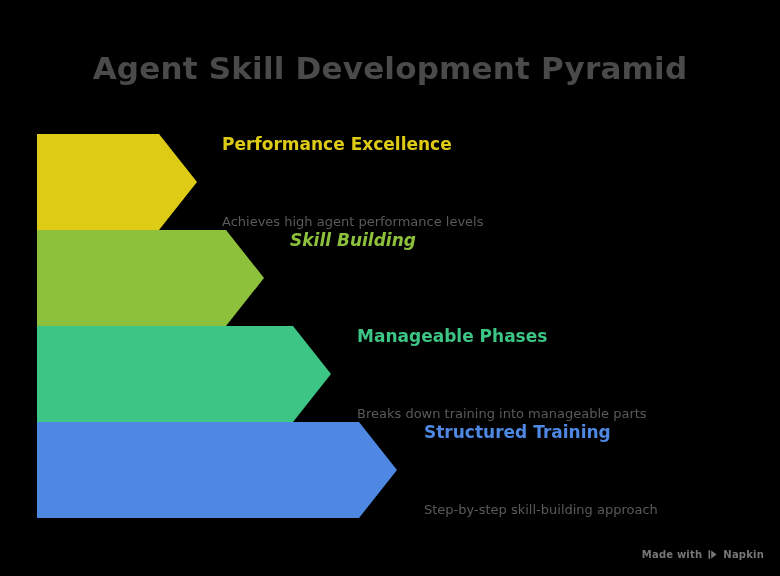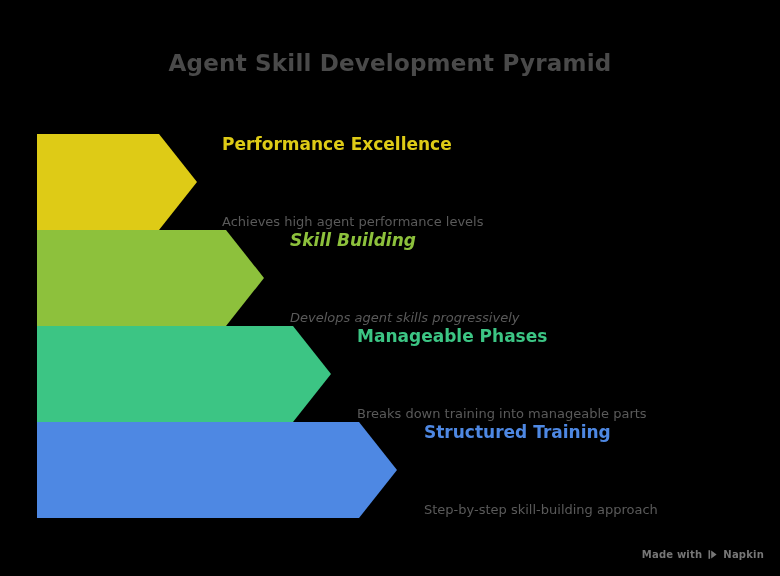--- a/index.html
+++ b/index.html
@@ -18,21 +18,21 @@
     position: relative;
     width: 780px;
     height: 576px;
   }
   .page-title {
     position: absolute;
     left: 0;
     top: 50px;
     width: 780px;
     text-align: center;
-    font-size: 23px;
+    font-size: 31px;
     font-weight: bold;
     color: #4a4a4a;
     letter-spacing: 0.2px;
   }
   .tier {
     position: absolute;
     left: 0;
     width: 780px;
     height: 96px;
   }
@@ -105,21 +105,20 @@
         </div>
       </div>
       <div class="tier" style="top: 230px; font-style: italic;">
         <div class="tier-shape">
           <svg width="227" height="96" viewBox="0 0 227 96">
             <polygon points="0,0 189,0 227,48 189,96 0,96" fill="#8DC13C"></polygon>
           </svg>
         </div>
         <div class="tier-text" style="left: 290px;">
           <div class="tier-heading" style="color: rgb(141, 193, 60);">Skill Building</div>
-          <div class="tier-desc">Develops agent skills progressively</div>
         </div>
       </div>
       <div class="tier" style="top: 326px;">
         <div class="tier-shape">
           <svg width="294" height="96" viewBox="0 0 294 96">
             <polygon points="0,0 256,0 294,48 256,96 0,96" fill="#3CC584"></polygon>
           </svg>
         </div>
         <div class="tier-text" style="left: 357px;">
           <div class="tier-heading" style="color: rgb(60, 197, 132);">Manageable Phases</div>

